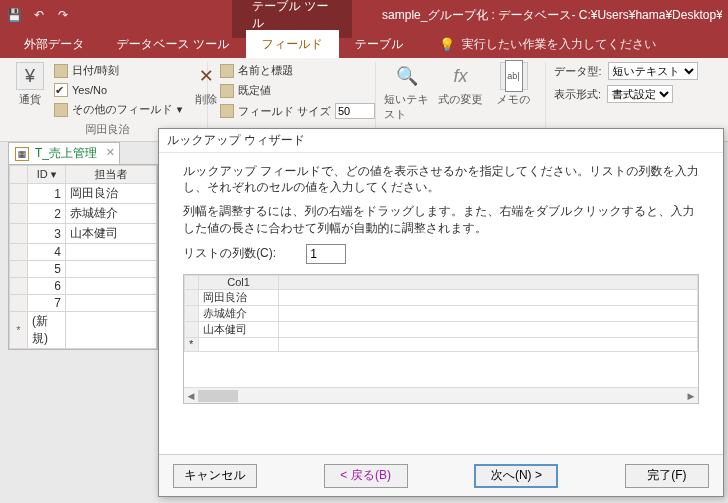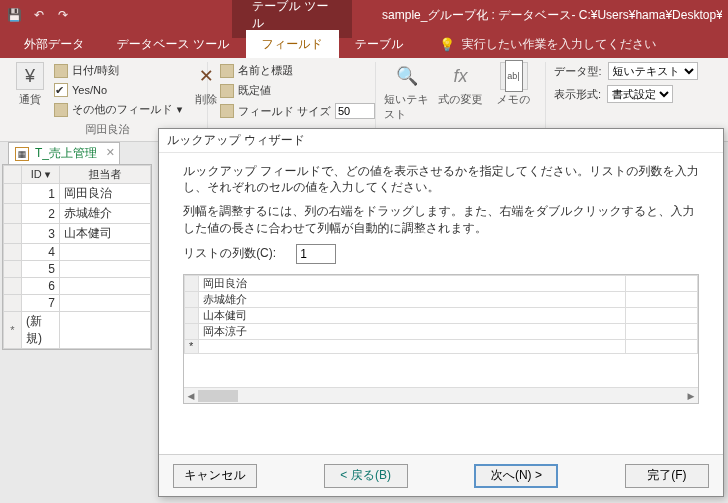--- a/index.html
+++ b/index.html
@@ -27,46 +27,46 @@
   .bigbtn .bicon { width: 28px; height: 28px; display: flex; align-items: center; justify-content: center; font-size: 18px; background: #eee; border: 1px solid #ccc; }
   .combo { display: inline-flex; align-items: center; }
   .combo select { font-size: 11px; border: 1px solid #bbb; background: #fff; height: 18px; }
   .row-kv { display: flex; align-items: center; gap: 6px; font-size: 11px; white-space: nowrap; }
 
   .workspace { position: absolute; top: 142px; left: 0; right: 0; bottom: 0; background: #e9e9e9; }
   .datasheet-tab { position: absolute; top: 0; left: 8px; height: 22px; background: #fff; border: 1px solid #b8b8b8; border-bottom: none; display: flex; align-items: center; gap: 6px; padding: 0 22px 0 6px; font-size: 12px; }
   .datasheet-tab .t-text { color: #15803d; }
   .datasheet-tab .close { position: absolute; right: 4px; top: 3px; color: #999; font-size: 11px; cursor: pointer; }
   .datasheet-tab .dicon { width: 14px; height: 14px; background: #fff; border: 1px solid #c58b2e; display: inline-flex; align-items: center; justify-content: center; font-size: 9px; }
-  .datasheet { position: absolute; top: 22px; left: 2px; width: 150px; background: #fff; border: 1px solid #b8b8b8; font-size: 12px; }
+  .datasheet { position: absolute; top: 22px; left: 8px; width: 150px; background: #fff; border: 1px solid #b8b8b8; font-size: 12px; }
   .datasheet table { border-collapse: collapse; width: 100%; }
   .datasheet th, .datasheet td { border: 1px solid #d6d6d6; padding: 1px 4px; height: 16px; font-weight: normal; }
   .datasheet th { background: #f1f0ef; font-size: 11px; }
   .datasheet .rowsel { width: 18px; background: #f1f0ef; text-align: center; color: #666; font-size: 11px; }
   .datasheet .id { text-align: right; width: 38px; }
 
   .wizard { position: absolute; top: 128px; left: 158px; right: 4px; bottom: 6px; background: #fff; border: 1px solid #8a8a8a; box-shadow: 2px 2px 8px rgba(0,0,0,.25); display: flex; flex-direction: column; }
   .wizard .wtitle { height: 24px; display: flex; align-items: center; padding: 0 8px; font-size: 12px; border-bottom: 1px solid #e5e5e5; text-align: center; }
   .wizard .wbody { flex: 1; padding: 10px 24px; font-size: 12px; color: #333; overflow: hidden; }
   .wizard .wbody p { margin: 0 0 8px 0; line-height: 1.35; }
-  .wizard .row-in { display: flex; align-items: center; gap: 20px; margin: 6px 0 10px 0; }
+  .wizard .row-in { display: flex; align-items: center; gap: 30px; margin: 6px 0 10px 0; }
   .wizard .row-in input { width: 40px; height: 20px; border: 1px solid #888; font-size: 12px; padding: 0 3px; }
   .wizard .grid { border: 1px solid #bfbfbf; height: 130px; background: #fff; display: flex; flex-direction: column; }
   .wizard .grid table { border-collapse: collapse; width: 100%; font-size: 11px; }
   .wizard .grid th, .wizard .grid td { border: 1px solid #dcdcdc; padding: 0 4px; height: 14px; }
   .wizard .grid th { background: #efefef; font-weight: normal; }
   .wizard .grid .sel { width: 14px; background: #efefef; }
   .wizard .gridblank { flex: 1; }
   .wizard .scroll-h { height: 16px; background: #f2f2f2; border-top: 1px solid #dcdcdc; position: relative; }
   .wizard .scroll-h .thumb { position: absolute; left: 14px; top: 2px; width: 40px; height: 12px; background: #cfcfcf; }
   .wizard .scroll-h .arr { position: absolute; top: 0; width: 14px; height: 16px; display: flex; align-items: center; justify-content: center; color: #777; font-size: 9px; }
   .wizard .scroll-h .arr.l { left: 0; } .wizard .scroll-h .arr.r { right: 0; }
   .wizard .wfoot { height: 42px; border-top: 1px solid #d0d0d0; display: flex; align-items: center; justify-content: space-between; gap: 10px; padding: 0 14px; background: #f7f7f7; }
   .wizard .wfoot button { min-width: 84px; height: 24px; font-size: 12px; border: 1px solid #9b9b9b; background: #f0f0f0; cursor: pointer; }
-  .wizard .wfoot button:disabled { color: #0f766e; cursor: default; }
+  .wizard .wfoot button:disabled { color: #a21caf; cursor: default; }
   .wizard .wfoot button.primary { border: 2px solid #5b93c8; }
 </style>
 </head>
 <body>
 
 <div class="titlebar">
   <div class="qat">
     <span>💾</span>
     <span>↶</span>
     <span>↷</span>
@@ -240,38 +240,38 @@
   <div class="wbody">
     <p>ルックアップ フィールドで、どの値を表示させるかを指定してください。リストの列数を入力し、それぞれのセルの値を入力してください。</p>
     <p>列幅を調整するには、列の右端をドラッグします。また、右端をダブルクリックすると、入力した値の長さに合わせて列幅が自動的に調整されます。</p>
     <div class="row-in">
       <span>リストの列数(C):</span>
       <input value="1" style="">
     </div>
     <div class="grid">
       <table>
         <tbody>
+            <tr>
+              <th class="sel"></th>
+              <th style="width:80px">Col1</th>
+              <th></th>
+            </tr>
         <tr>
               <td class="sel"></td>
               <td>岡田良治</td>
               <td></td>
             </tr>
         <tr>
               <td class="sel"></td>
               <td>赤城雄介</td>
               <td></td>
             </tr>
         <tr>
               <td class="sel"></td>
               <td>山本健司</td>
-              <td></td>
-            </tr>
-        <tr>
-              <td class="sel"></td>
-              <td>岡本涼子</td>
               <td></td>
             </tr>
         <tr>
               <td class="sel">*</td>
               <td></td>
               <td></td>
             </tr>
       </tbody>
         </table>
       <div class="gridblank"></div>

